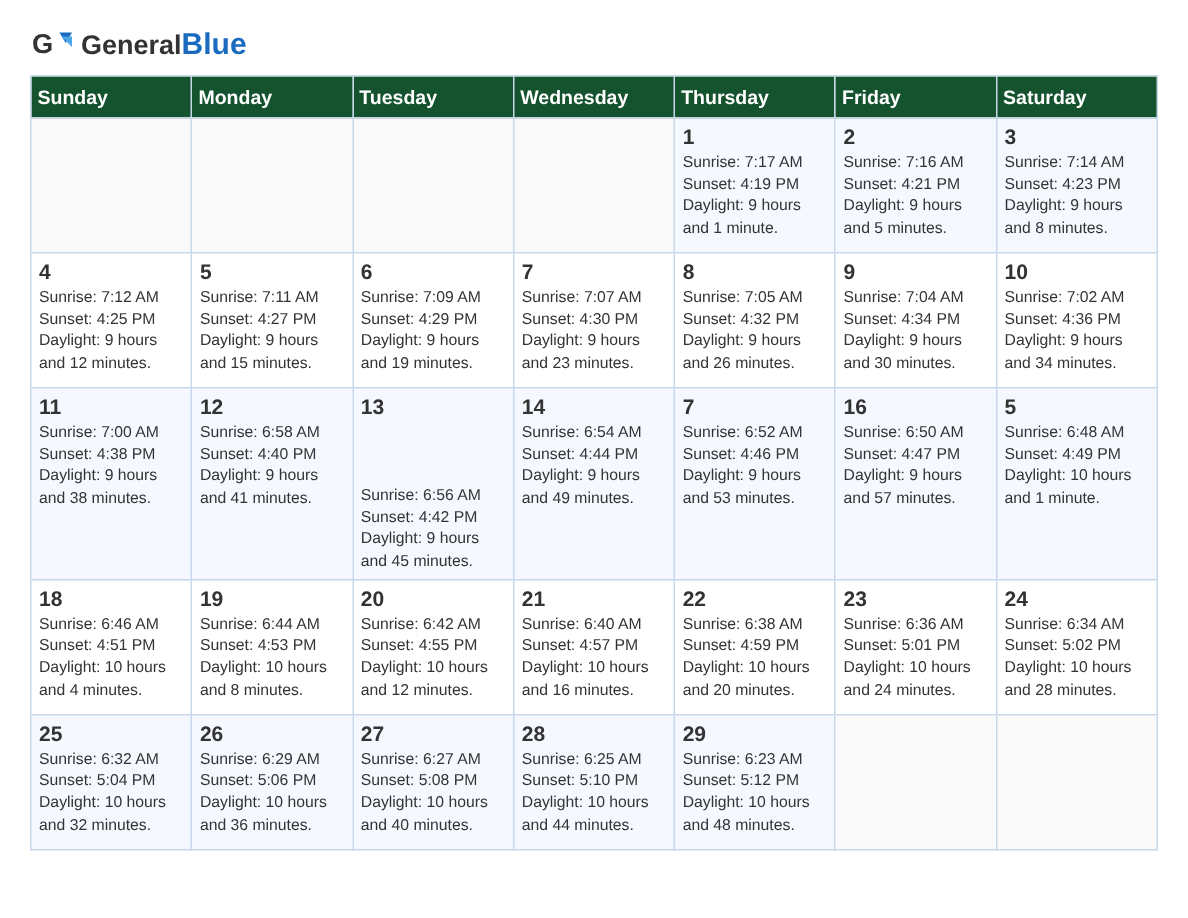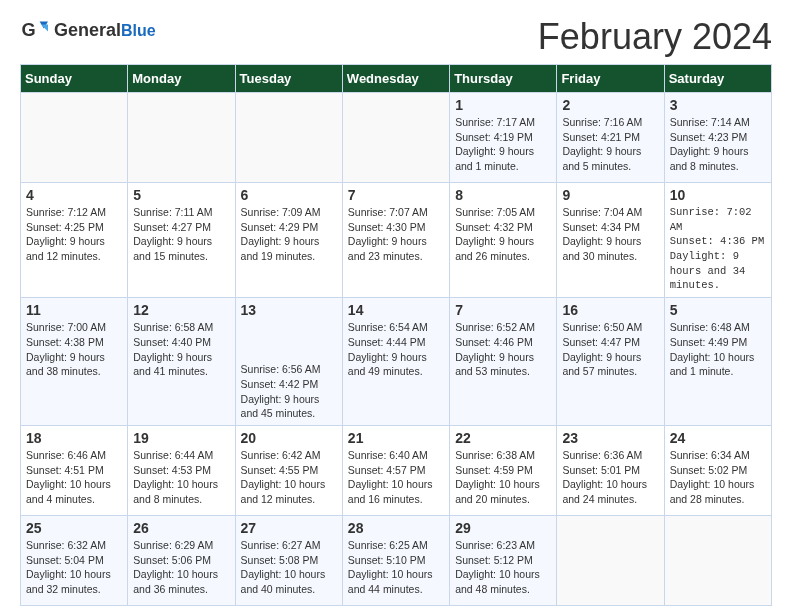--- a/index.html
+++ b/index.html
@@ -20,21 +20,21 @@
       display: flex;
       align-items: center;
       gap: 6px;
     }
     .logo-text-general {
       font-size: 18px;
       font-weight: bold;
       color: #333;
     }
     .logo-text-blue {
-      font-size: 16px;
+      font-size: 20px;
       font-weight: bold;
       color: #1a6bbf;
     }
     .logo-icon {
       width: 28px;
       height: 28px;
     }
     .title-area {
       text-align: right;
     }
@@ -97,21 +97,20 @@
     <svg class="logo-icon" viewBox="0 0 40 40">
       <text x="2" y="28" font-size="26" font-weight="bold" fill="#333">G</text>
       <polygon points="28,8 40,8 34,18" fill="#1a6bbf"></polygon>
       <polygon points="30,12 40,12 40,22" fill="#4da6e8"></polygon>
     </svg>
     <div>
       <span class="logo-text-general">General</span><span class="logo-text-blue">Blue</span>
     </div>
   </div>
   <div class="title-area">
-    <div class="calendar-title">February 2024</div>
   </div>
 </div>
 
 <table>
   <thead>
     <tr>
     <th>Sunday</th>
         <th>Monday</th>
         <th>Tuesday</th>
         <th>Wednesday</th>
@@ -177,21 +176,21 @@
 Daylight: 9 hours and 26 minutes.</div>
         </td>
         <td>
           <div class="day-number">9</div>
           <div class="day-info" style="white-space: pre-line;">Sunrise: 7:04 AM
 Sunset: 4:34 PM
 Daylight: 9 hours and 30 minutes.</div>
         </td>
         <td>
           <div class="day-number">10</div>
-          <div class="day-info" style="white-space: pre-line; font-family: Liberation Mono, monospace;">Sunrise: 7:02 AM
+          <div class="day-info" style="white-space: pre-line;">Sunrise: 7:02 AM
 Sunset: 4:36 PM
 Daylight: 9 hours and 34 minutes.</div>
         </td>
       </tr>
       <tr>
         <td>
           <div class="day-number">11</div>
           <div class="day-info" style="white-space: pre-line;">Sunrise: 7:00 AM
 Sunset: 4:38 PM
 Daylight: 9 hours and 38 minutes.</div>

